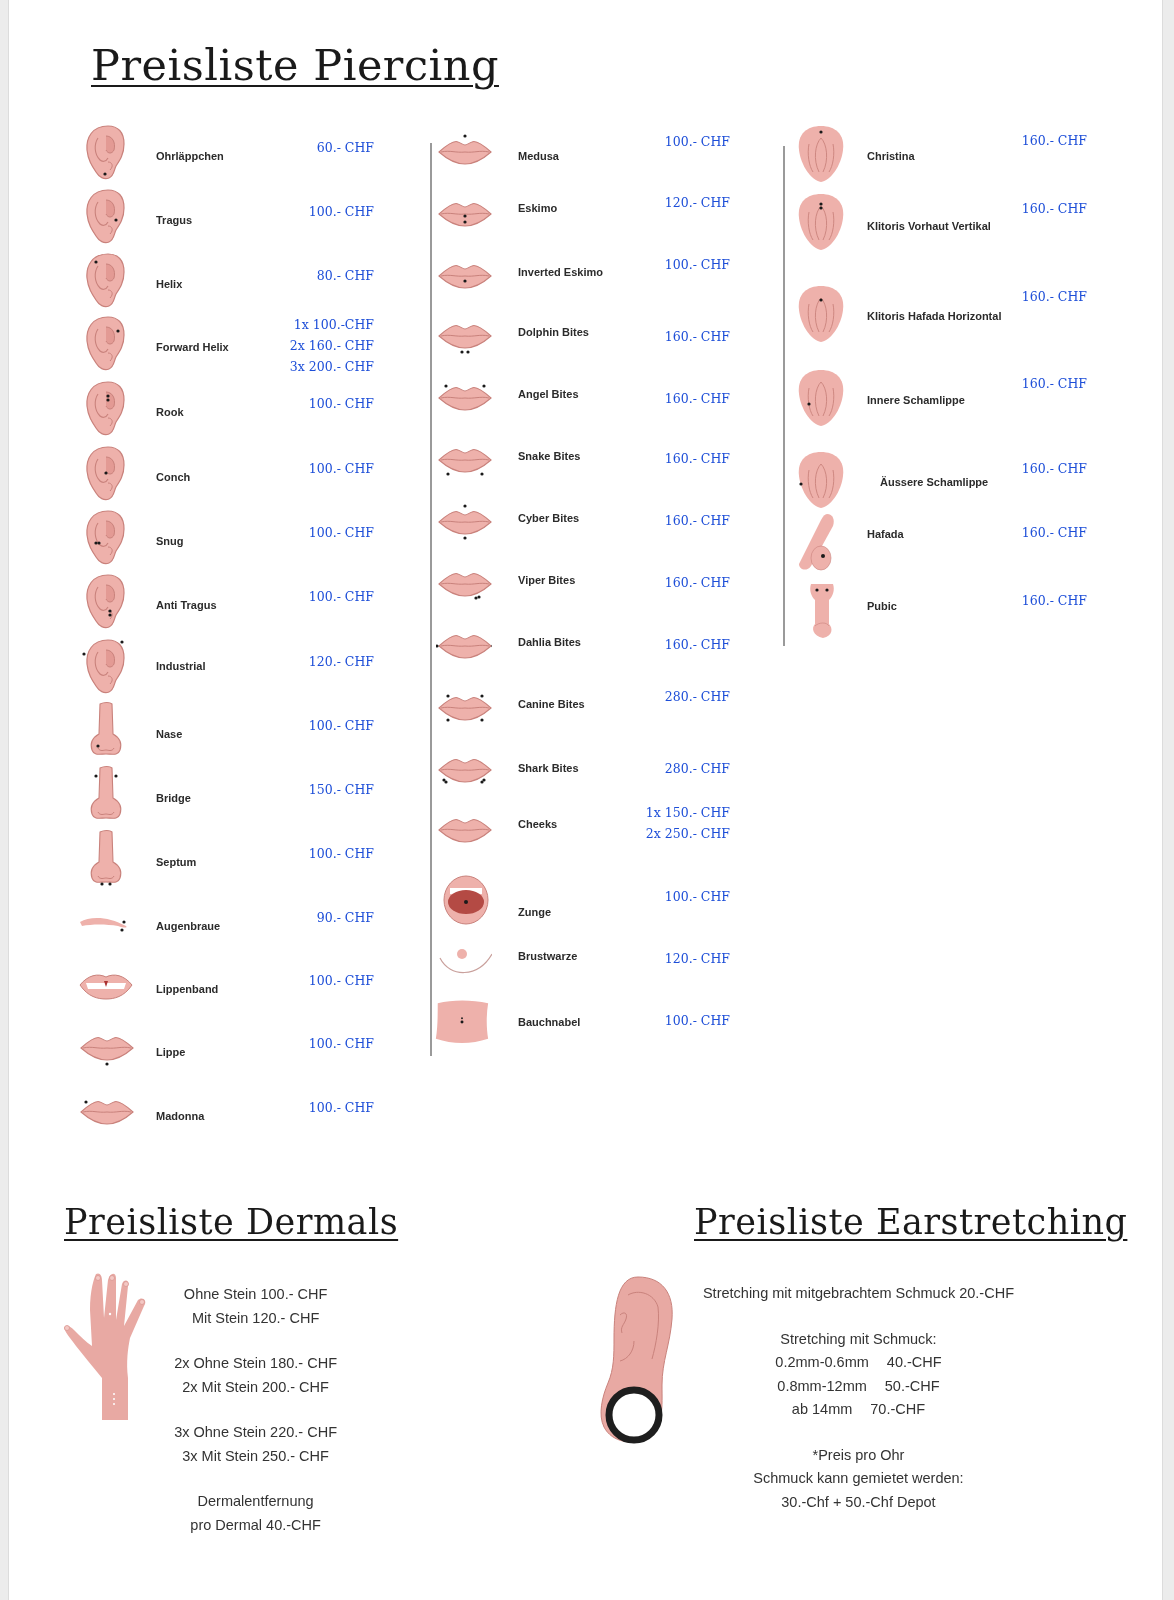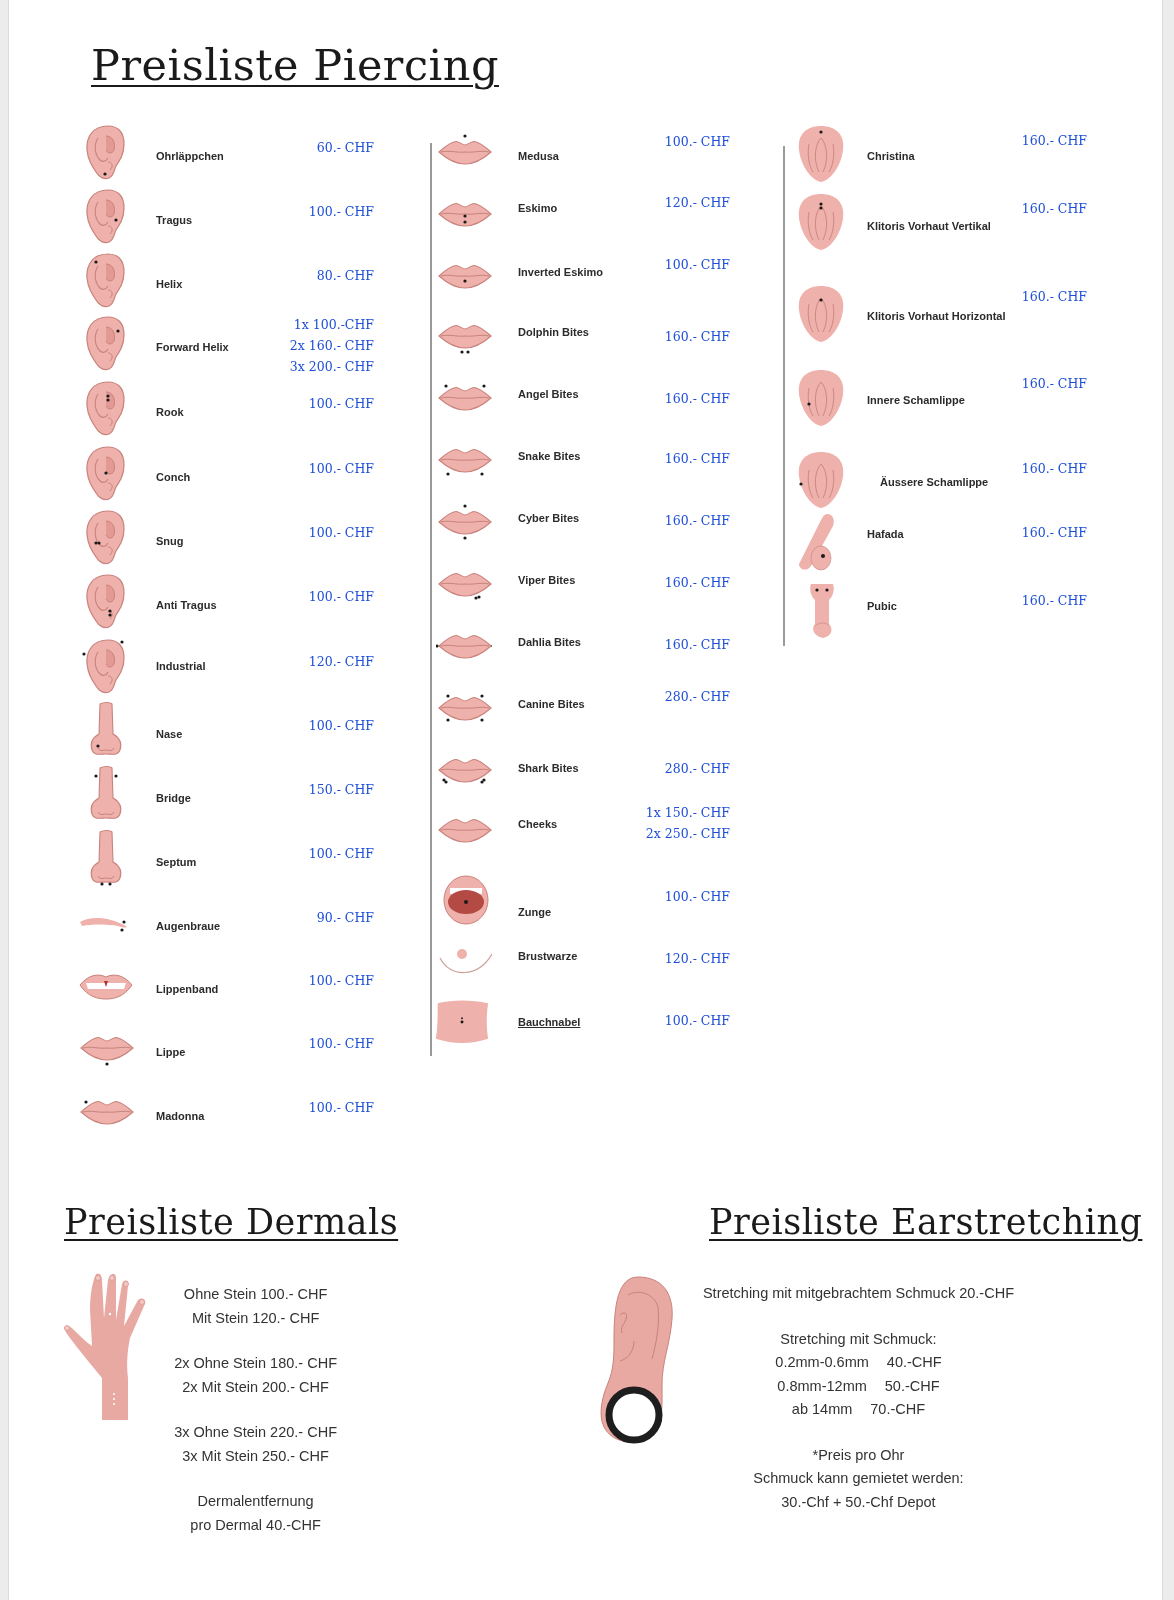--- a/index.html
+++ b/index.html
@@ -12,21 +12,21 @@
   .edge-left { position: absolute; left: 0; top: 0; width: 8px; height: 1600px; background: #ececec; border-right: 1px solid #dcdcdc; }
   .edge-right { position: absolute; right: 0; top: 0; width: 11px; height: 1600px; background: #ececec; border-left: 1px solid #dcdcdc; }
 
   .title {
     position: absolute; font-family: "DejaVu Serif", serif; font-weight: normal;
     color: #1a1a1a; text-decoration: underline; text-decoration-thickness: 2px;
     text-underline-offset: 5px; letter-spacing: 0.5px; margin: 0; white-space: nowrap;
   }
   .title-piercing { left: 91px; top: 40px; font-size: 43px; }
   .title-dermals { left: 64px; top: 1202px; font-size: 35px; }
-  .title-earstretch { left: 694px; top: 1202px; font-size: 35px; margin-left: 15px; }
+  .title-earstretch { left: 694px; top: 1202px; font-size: 35px; }
 
   .vdivider { position: absolute; width: 2px; background: #9a9a9a; }
 
   .item { position: absolute; height: 60px; }
   .item .icon { position: absolute; left: 0; top: 0; width: 56px; height: 60px; }
   .item .name { position: absolute; font-weight: bold; font-size: 11px; color: #2b2b2b; white-space: nowrap; }
   .item .price { position: absolute; font-family: "DejaVu Serif", serif; font-size: 12.5px; color: #1d4ed8; text-align: right; white-space: nowrap; line-height: 21px; }
   .item .price div { text-align: right; }
 
   .col1 .item { left: 78px; width: 300px; }
@@ -408,21 +408,21 @@
       <div class="price" style="top: 18px;">
         <div>120.- CHF</div>
       </div>
     </div>
     <div class="item" style="top: 992px;">
       <svg class="icon" viewBox="0 0 60 60" width="62" style="left:-2px">
         <path d="M4 10 C20 6 40 6 58 10 C56 22 56 36 58 48 C40 54 20 54 2 48 C4 36 4 22 4 10 Z" fill="#eeb1ab"></path>
         <circle cx="30" cy="26" r="1" fill="#1a1a1a"></circle>
         <circle cx="30" cy="30" r="1.6" fill="#1a1a1a"></circle>
       </svg>
-      <span class="name" style="top: 24px; text-decoration: underline;">Bauchnabel</span>
+      <span class="name" style="top: 24px;">Bauchnabel</span>
       <div class="price" style="top: 18px;">
         <div>100.- CHF</div>
       </div>
     </div>
   </div>
 <div class="col3">
     <div class="item" style="top: 122px;">
       <svg class="icon" viewBox="0 0 56 60" width="56" height="60">
         <use href="#vulva"></use>
         <circle cx="28" cy="10" r="1.6" fill="#1a1a1a"></circle>
@@ -441,21 +441,21 @@
       <span class="name" style="top: 30px;">Klitoris Vorhaut Vertikal</span>
       <div class="price" style="top: 8px;">
         <div>160.- CHF</div>
       </div>
     </div>
     <div class="item" style="top: 282px;">
       <svg class="icon" viewBox="0 0 56 60" width="56" height="60">
         <use href="#vulva"></use>
         <circle cx="28" cy="18" r="1.6" fill="#1a1a1a"></circle>
       </svg>
-      <span class="name" style="top: 28px;">Klitoris Vorhaut Horizontal</span>
+      <span class="name" style="top: 28px;">Klitoris Hafada Horizontal</span>
       <div class="price" style="top: 4px;">
         <div>160.- CHF</div>
       </div>
     </div>
     <div class="item" style="top: 366px;">
       <svg class="icon" viewBox="0 0 56 60" width="56" height="60">
         <use href="#vulva"></use>
         <circle cx="16" cy="38" r="1.6" fill="#1a1a1a"></circle>
       </svg>
       <span class="name" style="top: 28px;">Innere Schamlippe</span>

